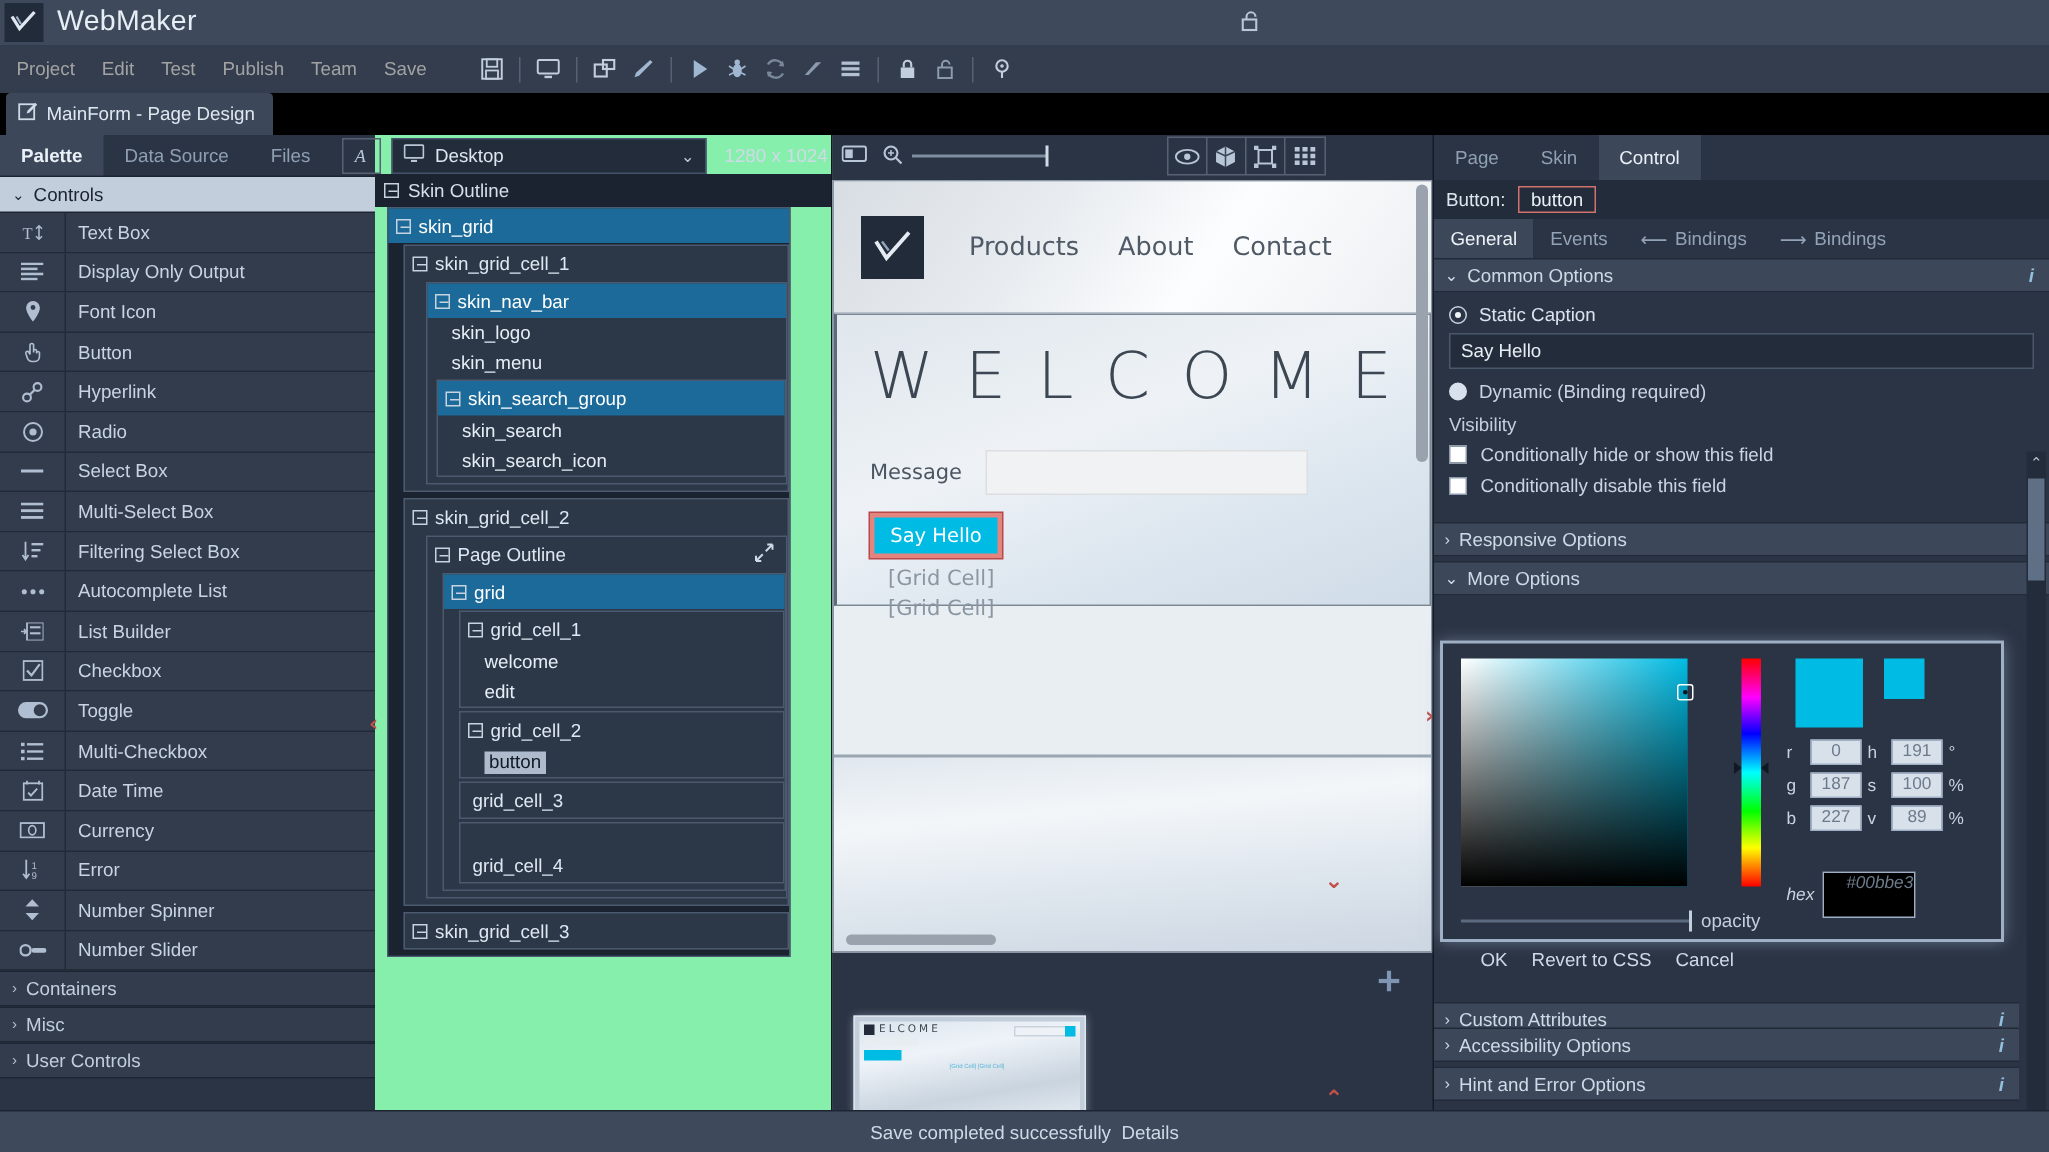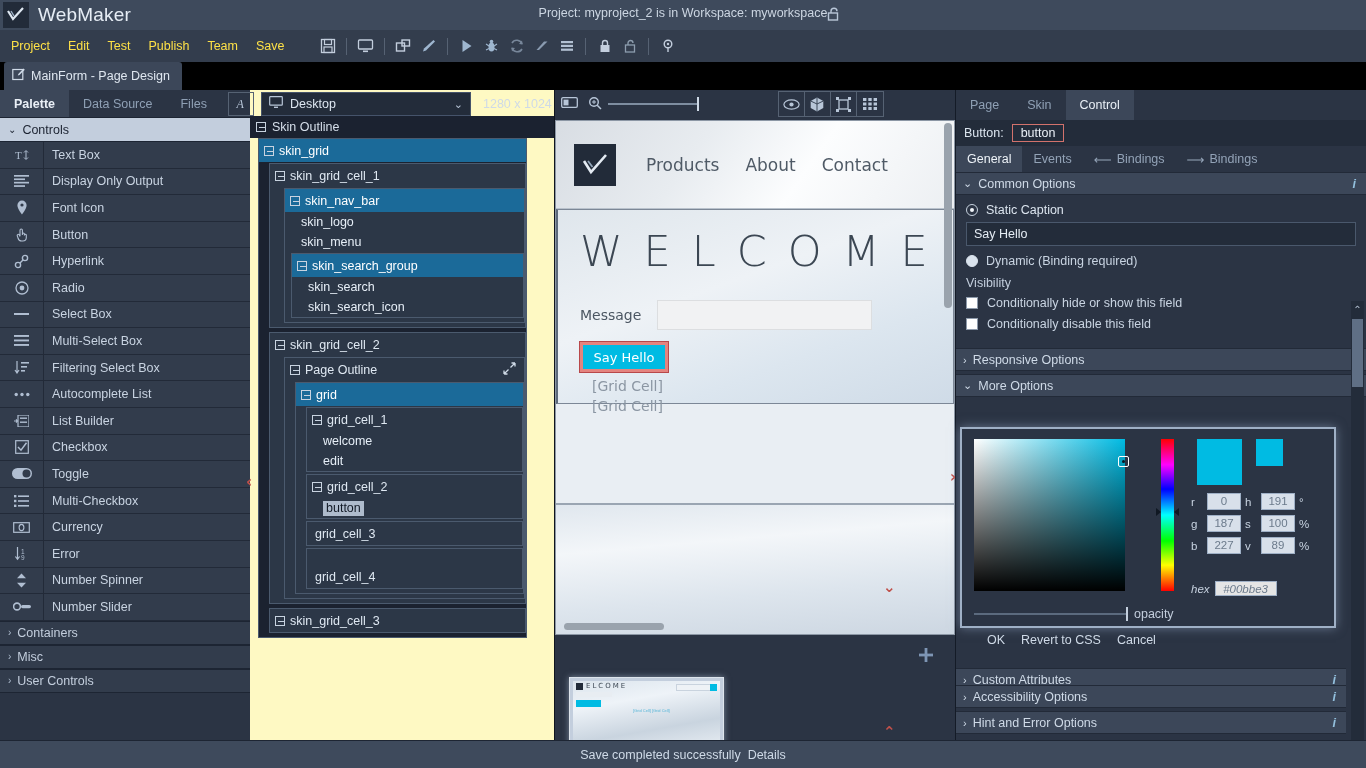--- a/index.html
+++ b/index.html
@@ -36,21 +36,21 @@
     position:absolute; left:827px; top:7px;
   }
 
   
   .menubar {
     position:absolute; left:0; top:30px; width:1366px; height:32px;
     background:#333d4d;
     display:flex; align-items:center;
   }
   .menu-item {
-    padding:0 9px; font-size:12.5px; color:#fde047; line-height:32px; cursor:default;
+    padding:0 9px; font-size:12.5px; color:#a3a3a3; line-height:32px; cursor:default;
   }
   .menu-item:first-child { margin-left:2px; }
   .tb-sep { width:1px; height:17px; background:#566273; margin:0 6px; }
   .toolbar-icons { display:flex; align-items:center; margin-left:22px; }
   .tbtn {
     width:25px; height:25px; display:flex; align-items:center; justify-content:center;
     cursor:pointer;
   }
   .tbtn svg { display:block; }
 
@@ -104,21 +104,21 @@
     display:flex; align-items:center; justify-content:center;
     border-right:1px solid #222a38;
     color:#b0bed1;
   }
   .ctrl-name { padding-left:8px; font-size:12.5px; color:#c9d4e2; }
   .chev-r { font-size:10px; color:#b0bed1; }
 
   
   .outlinepanel {
     position:absolute; left:250px; top:90px; width:305px; height:650px;
-    background:#fef9c3;
+    background:#86efac;
     border-right:1px solid #10151f;
   }
   .outline-title {
     height:22px; display:flex; align-items:center; gap:6px;
     padding-left:6px; font-size:12.5px; color:#d6dfea;
     background:#1b2230;
     margin-top:26px;
   }
   .outline-scroll {
     position:absolute; left:0; top:48px; width:305px; height:534px;
@@ -377,22 +377,22 @@
   .chan-in {
     height:17px; background:#d8e0ea; border:1px solid #9fb0c6;
     color:#6c7b8c; font-size:11.5px; text-align:center;
     line-height:15px;
   }
   .hex-row {
     position:absolute; left:229px; top:152px; display:flex; align-items:center; gap:5px;
     font-size:11.5px; color:#c8d3e1;font-style:italic;
   }
   .hex-in {
-    width:62px; height:15px; background:#e5e5e5; border:1px solid #9fb0c6;
-    color:#6c7b8c; font-size:11.5px; text-align:center; line-height:15px;
+    width:62px; height:31px; background:#000000; border:1px solid #9fb0c6;
+    color:#6c7b8c; font-size:11.5px; text-align:right; line-height:15px;
   }
   .opacity-row {
     position:absolute; left:12px; top:178px; display:flex; align-items:center; gap:8px;
   }
   .opacity-track {
     width:152px; height:2px; background:#5b6a7e; position:relative;
   }
   .opacity-knob {
     position:absolute; right:-2px; top:-6px; width:2px; height:14px; background:#c3cedd;
   }
@@ -422,21 +422,20 @@
 <div class="app">
 
   <div class="titlebar">
     <div class="logo-box">
       <svg width="20" height="20" viewBox="0 0 20 20">
         <path d="M2 6 L7 14 L17 3" stroke="#dfe8f2" stroke-width="2.2" fill="none"></path>
         <path d="M5 6 L8 11" stroke="#9fb2c7" stroke-width="1.4" fill="none"></path>
       </svg>
     </div>
     <div class="app-title">WebMaker</div>
-    <div class="project-label">Project: myproject_2 is in Workspace: myworkspace</div>
     <div class="lock-open-title">
       <svg width="14" height="15" viewBox="0 0 14 15">
         <rect x="1.5" y="6" width="9" height="7" fill="none" stroke="#b9c7d8" stroke-width="1.4"></rect>
         <path d="M4 6 V4.2 A3 3 0 0 1 10 4.2" fill="none" stroke="#b9c7d8" stroke-width="1.4"></path>
       </svg>
     </div>
   </div>
 
   <div class="menubar">
     <div class="menu-item">Project</div>
@@ -684,20 +683,30 @@
           <svg width="15" height="12" viewBox="0 0 15 12">
               <rect x="0" y="0" width="2.4" height="2.4" fill="#b0bed1"></rect>
               <rect x="4" y="0.4" width="11" height="1.6" fill="#b0bed1"></rect>
               <rect x="0" y="4.8" width="2.4" height="2.4" fill="#b0bed1"></rect>
               <rect x="4" y="5.2" width="11" height="1.6" fill="#b0bed1"></rect>
               <rect x="0" y="9.6" width="2.4" height="2.4" fill="#b0bed1"></rect>
               <rect x="4" y="10" width="11" height="1.6" fill="#b0bed1"></rect>
             </svg>
         </div>
         <div class="ctrl-name">Multi-Checkbox</div>
+      </div>
+      <div class="ctrl-row">
+        <div class="ctrl-ico">
+          <svg width="14" height="14" viewBox="0 0 14 14">
+              <rect x="0.8" y="2.2" width="12.4" height="11" fill="none" stroke="#b0bed1" stroke-width="1.2"></rect>
+              <path d="M3 0.5 V3 M11 0.5 V3" stroke="#b0bed1" stroke-width="1.2"></path>
+              <path d="M3.8 8.4 L5.6 10.4 L9.8 5.8" stroke="#b0bed1" stroke-width="1.3" fill="none"></path>
+            </svg>
+        </div>
+        <div class="ctrl-name">Date Time</div>
       </div>
       <div class="ctrl-row">
         <div class="ctrl-ico">
           <svg width="17" height="11" viewBox="0 0 17 11">
               <rect x="0.7" y="0.7" width="15.6" height="9.6" fill="none" stroke="#b0bed1" stroke-width="1.2"></rect>
               <ellipse cx="8.5" cy="5.5" rx="2.4" ry="3.1" fill="none" stroke="#b0bed1" stroke-width="1.1"></ellipse>
             </svg>
         </div>
         <div class="ctrl-name">Currency</div>
       </div>

